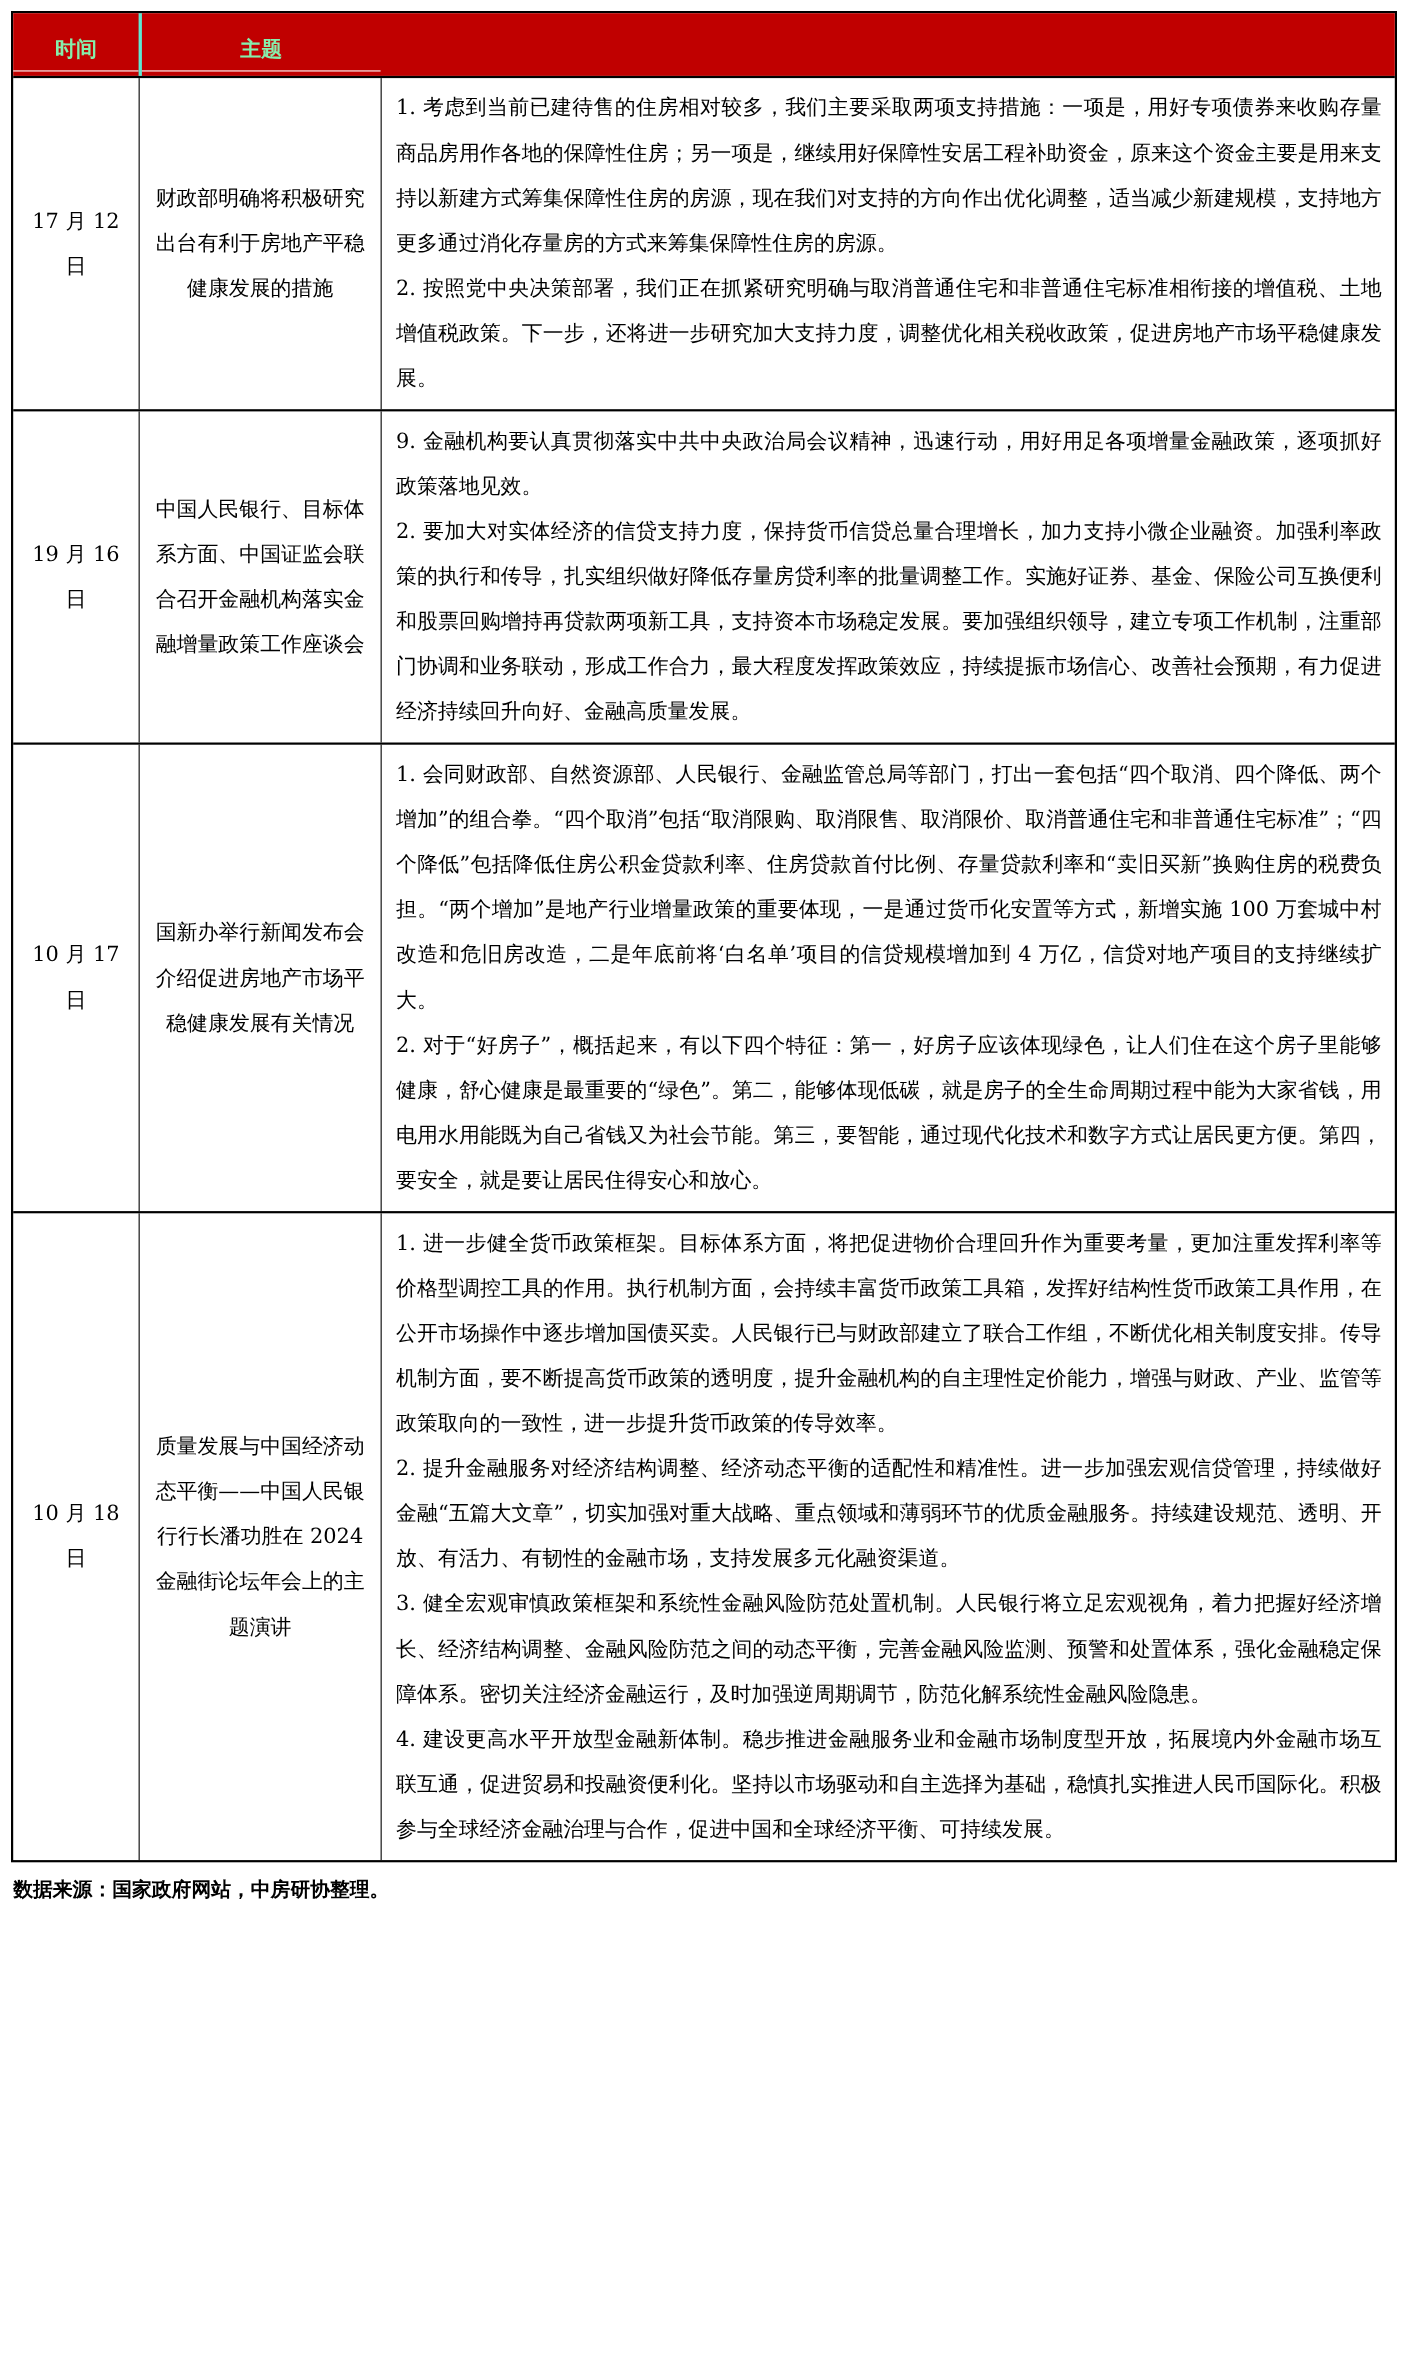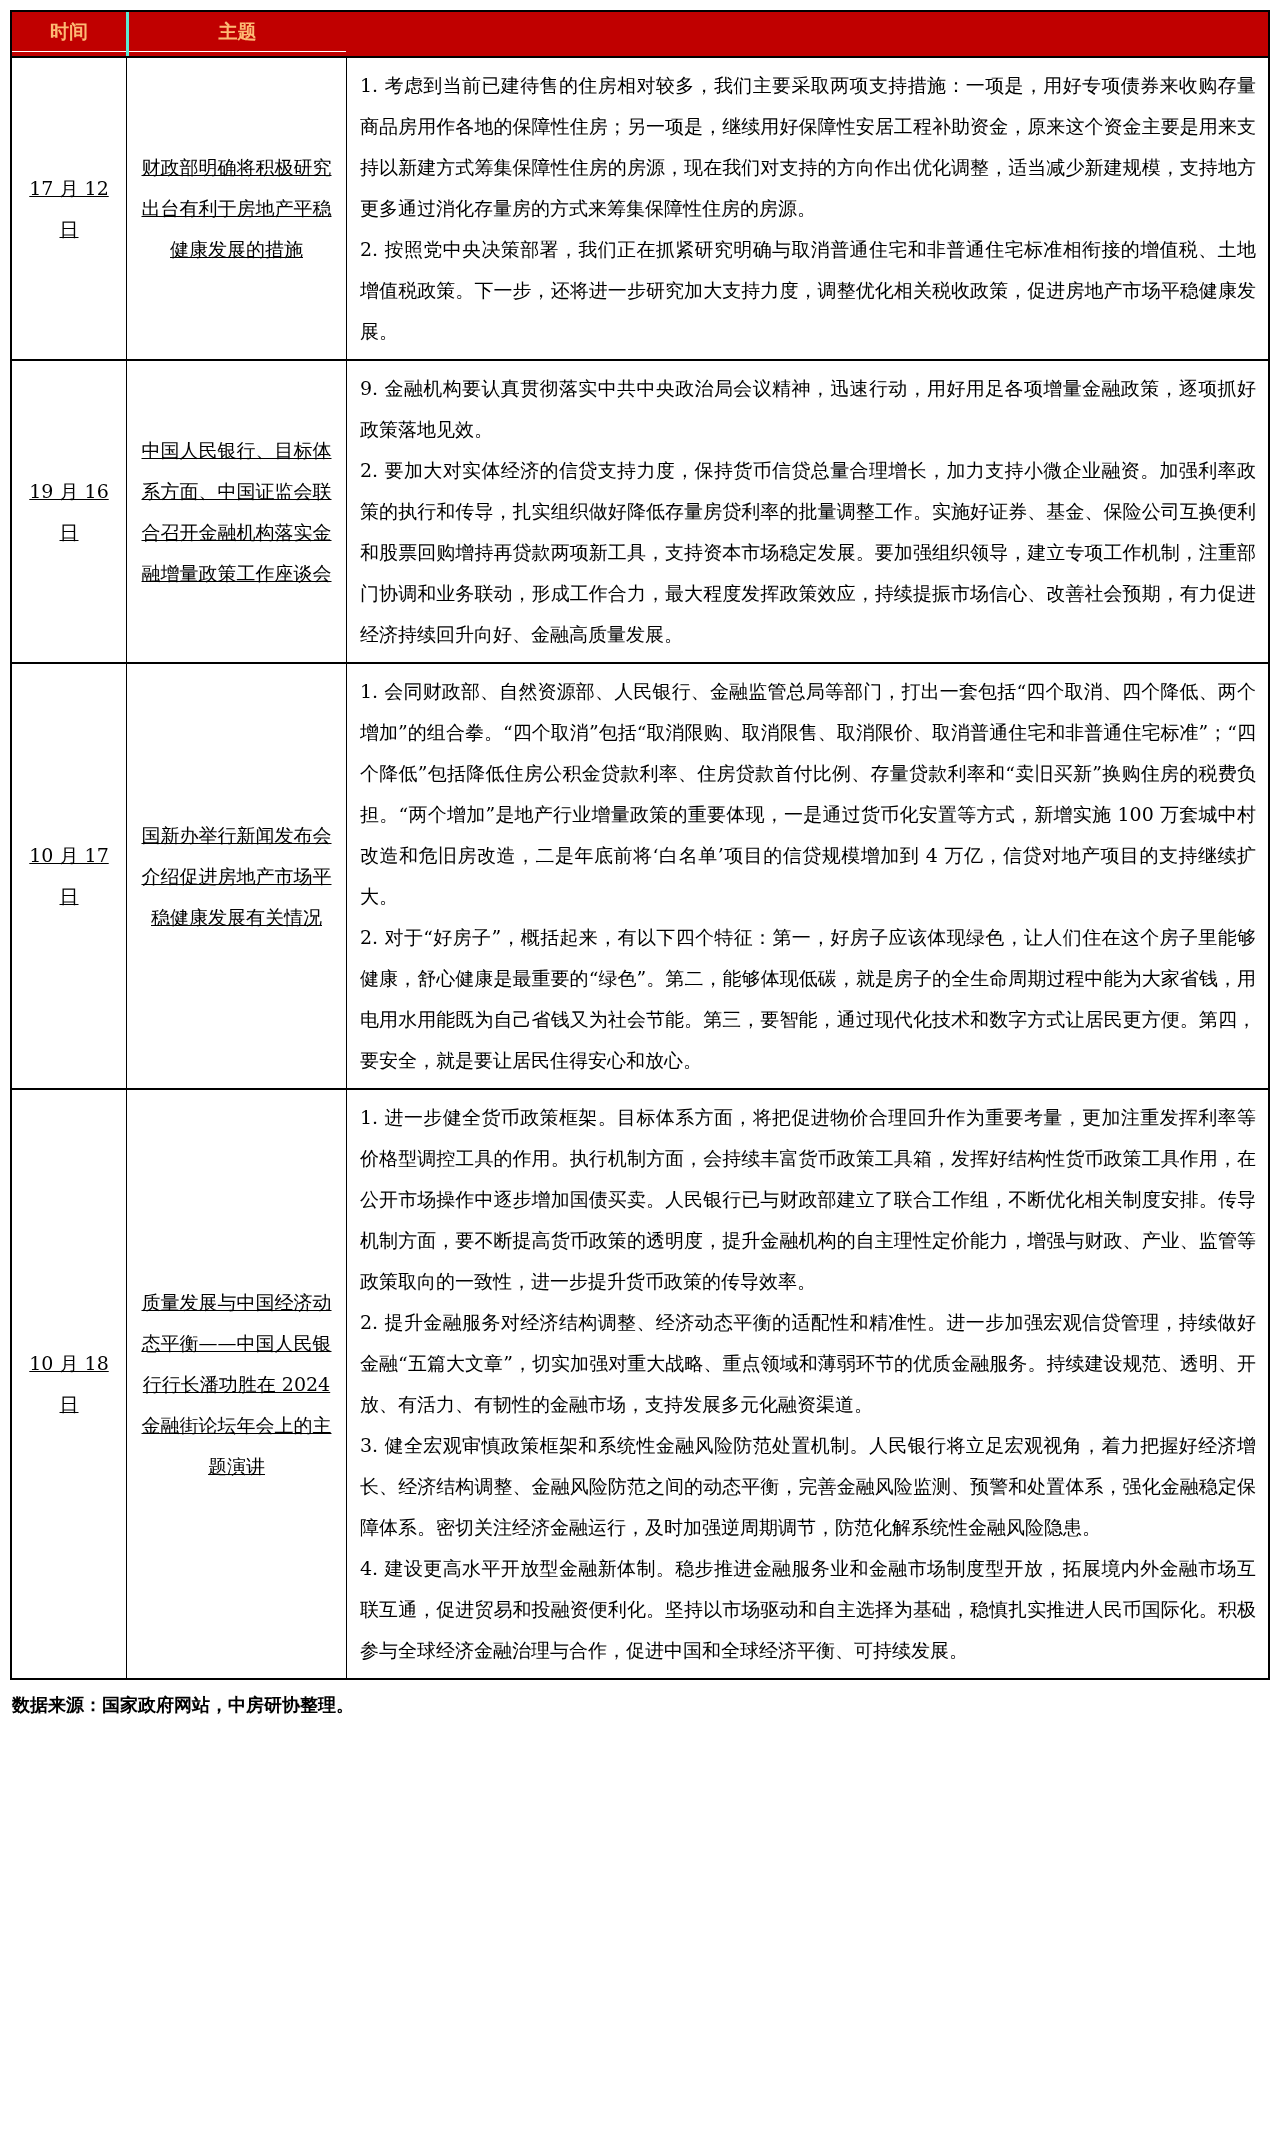--- a/index.html
+++ b/index.html
@@ -18,26 +18,26 @@
     border: 2px solid var(--border, #000);
     background: #fff;
   }
   .thead, .trow {
     display: grid;
     grid-template-columns: 114px 220px 1fr;
   }
   .thead { background: var(--header-bg, #c00000); }
   .th {
     position: relative;
-    color: #fdba74;
+    color: #86efac;
     font-family: "DejaVu Sans", "Liberation Sans", sans-serif;
     font-weight: bold;
     font-size: 19px;
     text-align: center;
-    padding: 7px 0 11px 0;
+    padding: 20px 0 11px 0;
   }
   .th + .th { border-left: 3px solid #5eead4; }
   .th::after {
     content: "";
     position: absolute;
     left: 0; right: 0; bottom: 4px;
     height: 1px;
     background: #ffffff;
   }
 
@@ -46,21 +46,20 @@
     font-size: 19px;
     line-height: 41px;
   }
   .td + .td { border-left: 1px solid var(--border, #000); }
   .date-cell, .topic-cell {
     display: flex;
     align-items: center;
     justify-content: center;
     text-align: center;
     padding: 16px 6px;
-    text-decoration: underline;
   }
   .content-cell {
     padding: 7px 12px 7px 13px;
     text-align: justify;
   }
   .content-cell p { margin: 0; }
 
   .source {
     font-family: "DejaVu Sans", "Liberation Sans", sans-serif;
     font-weight: bold;

